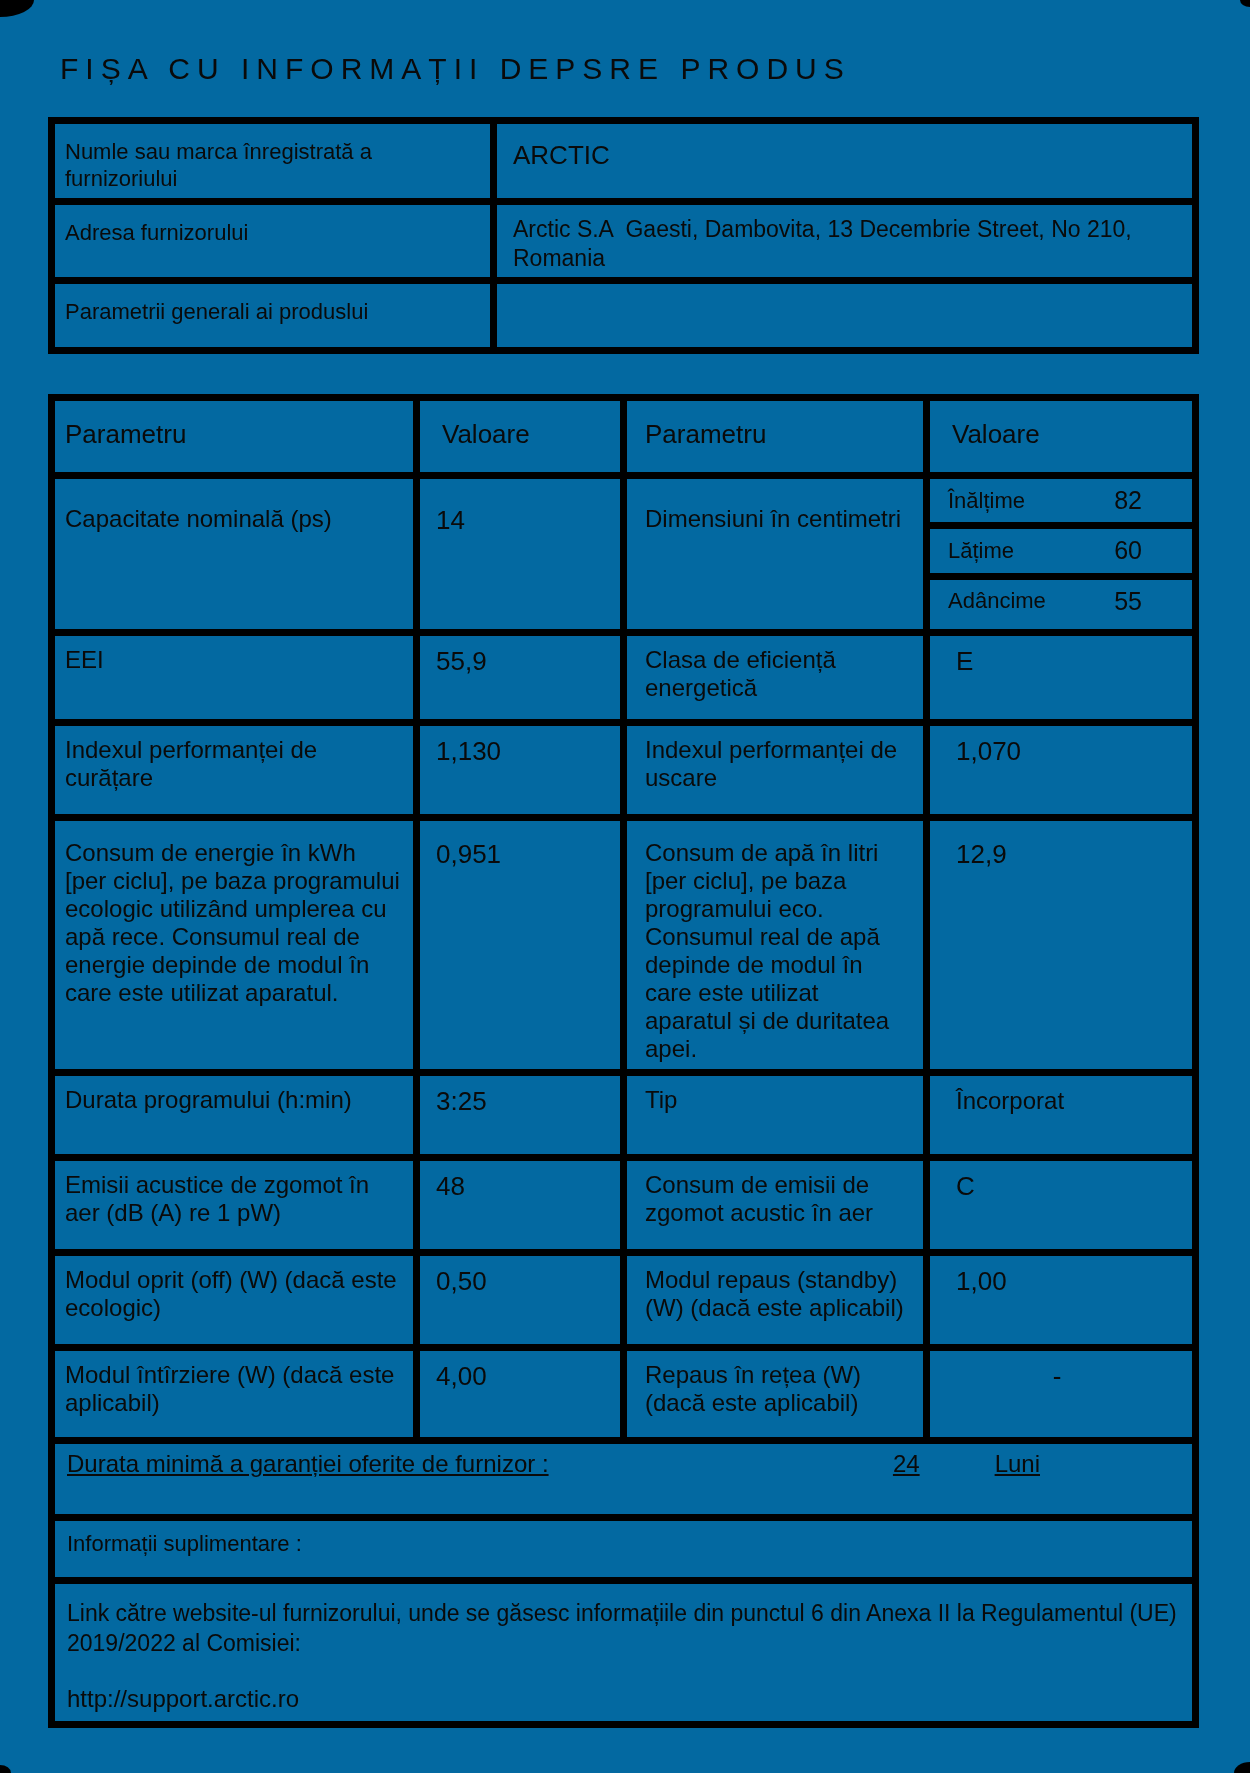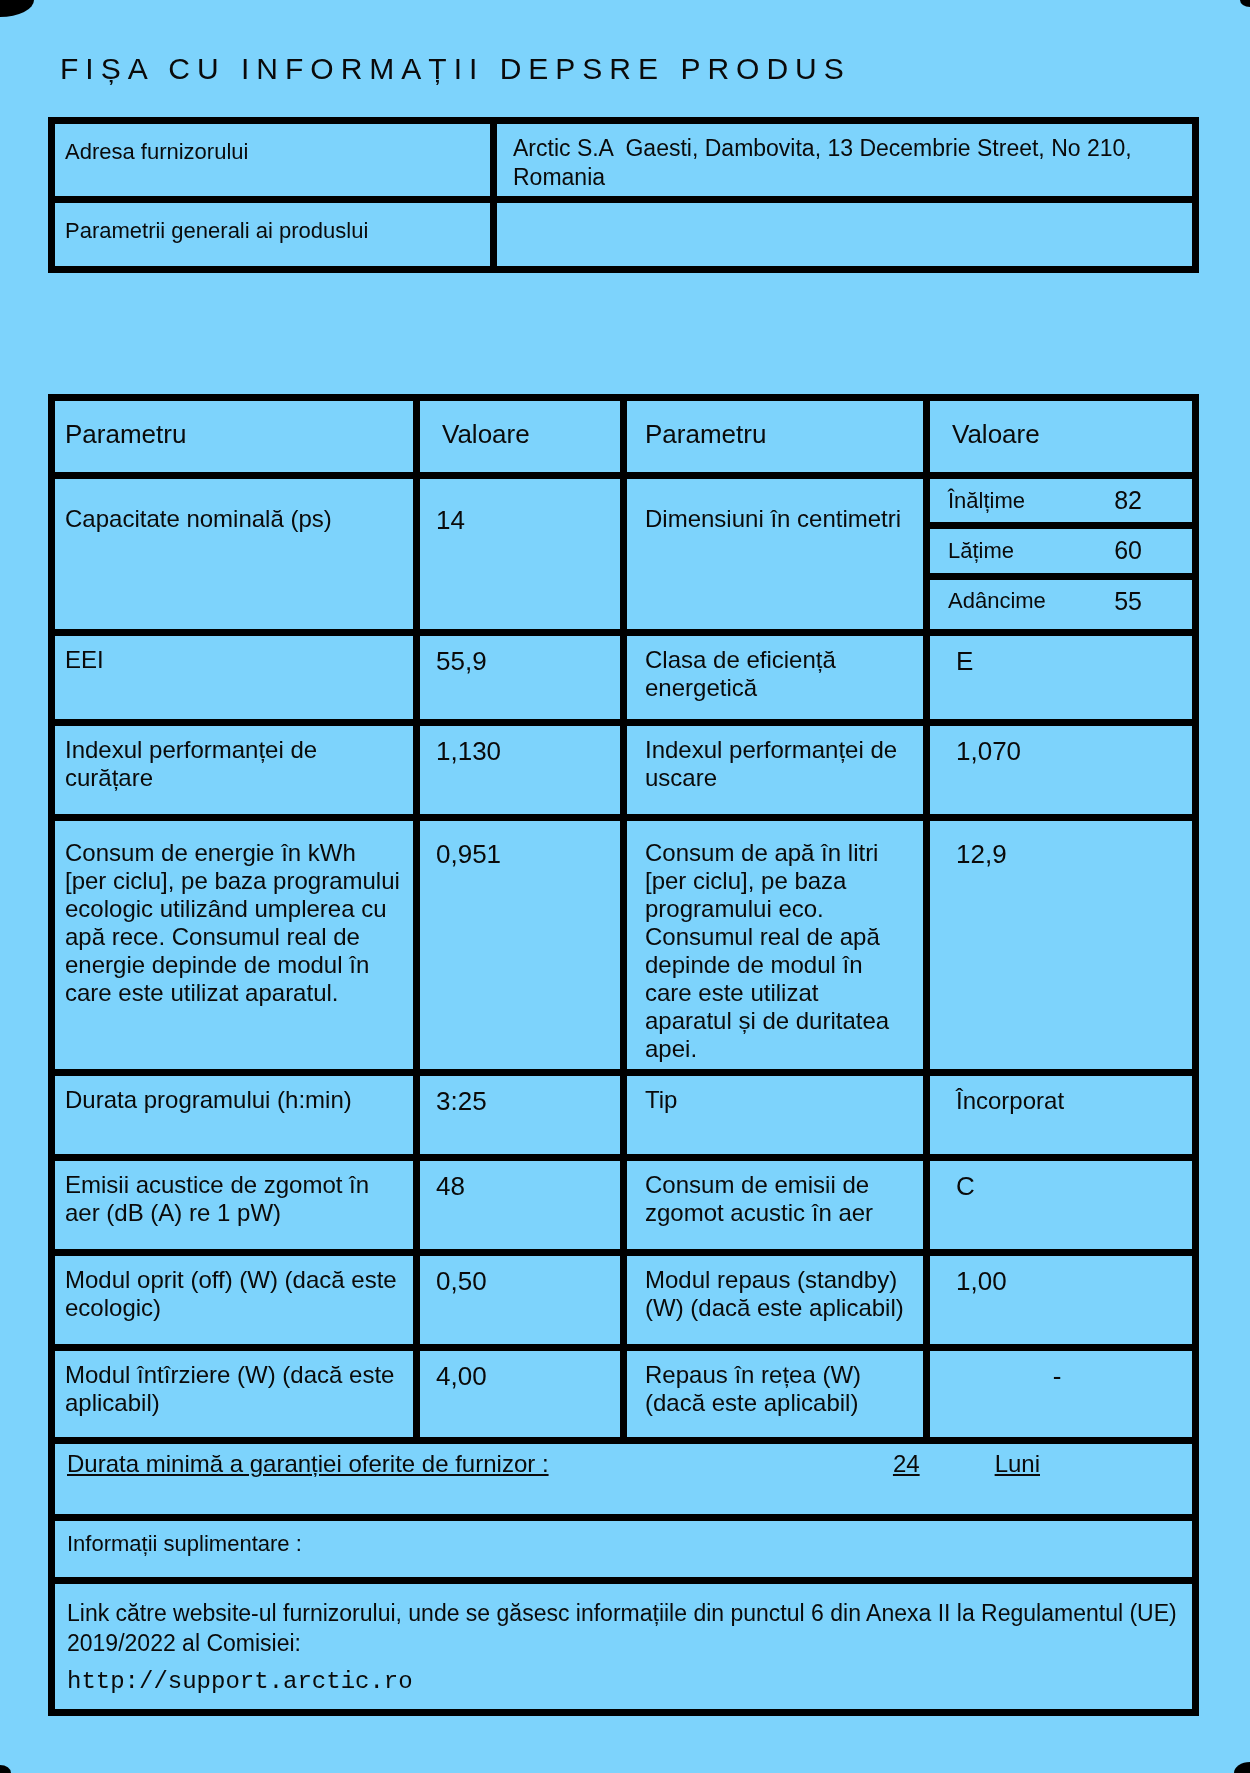--- a/index.html
+++ b/index.html
@@ -2,21 +2,21 @@
 <html><head>
 <meta charset="utf-8">
 <style>
   * { margin:0; padding:0; box-sizing:border-box; }
   html,body { background:#ffffff; }
   body {
     width:1250px; height:1773px; position:relative;
     font-family:"Liberation Sans","DejaVu Sans",sans-serif;
     color:#0a0a0a;
   }
-  .sheet { position:absolute; inset:0; background:#7dd3fc; overflow:hidden; }
+  .sheet { position:absolute; inset:0; background:#0369a1; overflow:hidden; }
 
   
   .corner { position:absolute; background:#000; }
   .corner.tl { top:0; left:0; width:34px; height:17px; border-bottom-right-radius:100% 100%; }
   .corner.tr { top:0; right:0; width:10px; height:7px; border-bottom-left-radius:100% 100%; }
   .corner.bl { bottom:0; left:0; width:11px; height:8px; border-top-right-radius:100% 100%; }
   .corner.br { bottom:0; right:0; width:16px; height:11px; border-top-left-radius:100% 100%; }
 
   .title {
     position:absolute; left:60px; top:52px;
@@ -61,40 +61,44 @@
   .dim-val  { font-size:25px; }
 
   
   .gar-cell { vertical-align:middle; padding:6px 12px; }
   .gar-flex { display:flex; align-items:center; font-size:24px;text-decoration:underline; }
   .gar-val  { margin-left:auto; font-size:24px; }
   .gar-unit { margin-left:75px; margin-right:140px; font-size:24px; }
   .info-cell { vertical-align:middle; font-size:22px; padding:10px 12px; }
   .link-cell { vertical-align:top; padding:14px 14px 8px 12px; }
   .link-text { font-size:23px; line-height:30px; }
-  .link-url  { font-size:24px; margin-top:10px;font-family:Liberation Mono, monospace; }
+  .link-url  { font-size:24px; margin-top:27px; }
 </style>
 </head>
 <body>
 
 <div class="sheet">
 
   <div class="corner tl"></div>
   <div class="corner tr"></div>
   <div class="corner bl"></div>
   <div class="corner br"></div>
 
   <h1 class="title">FIȘA CU INFORMAȚII DEPSRE PRODUS</h1>
 
   <table class="tbl supplier">
     <colgroup>
         <col style="width:442px">
         <col style="width:702px">
       </colgroup>
     <tbody>
+        <tr style="height:72px">
+      <td class="lab">Numle sau marca înregistrată a furnizoriului</td>
+      <td class="sv">ARCTIC</td>
+    </tr>
     <tr style="height:70px">
       <td class="lab">Adresa furnizorului</td>
       <td class="addr">Arctic S.A  Gaesti, Dambovita, 13 Decembrie Street, No 210, Romania</td>
     </tr>
     <tr style="height:70px">
       <td class="lab">Parametrii generali ai produslui</td>
       <td class="sv"></td>
     </tr>
   </tbody>
     </table>

